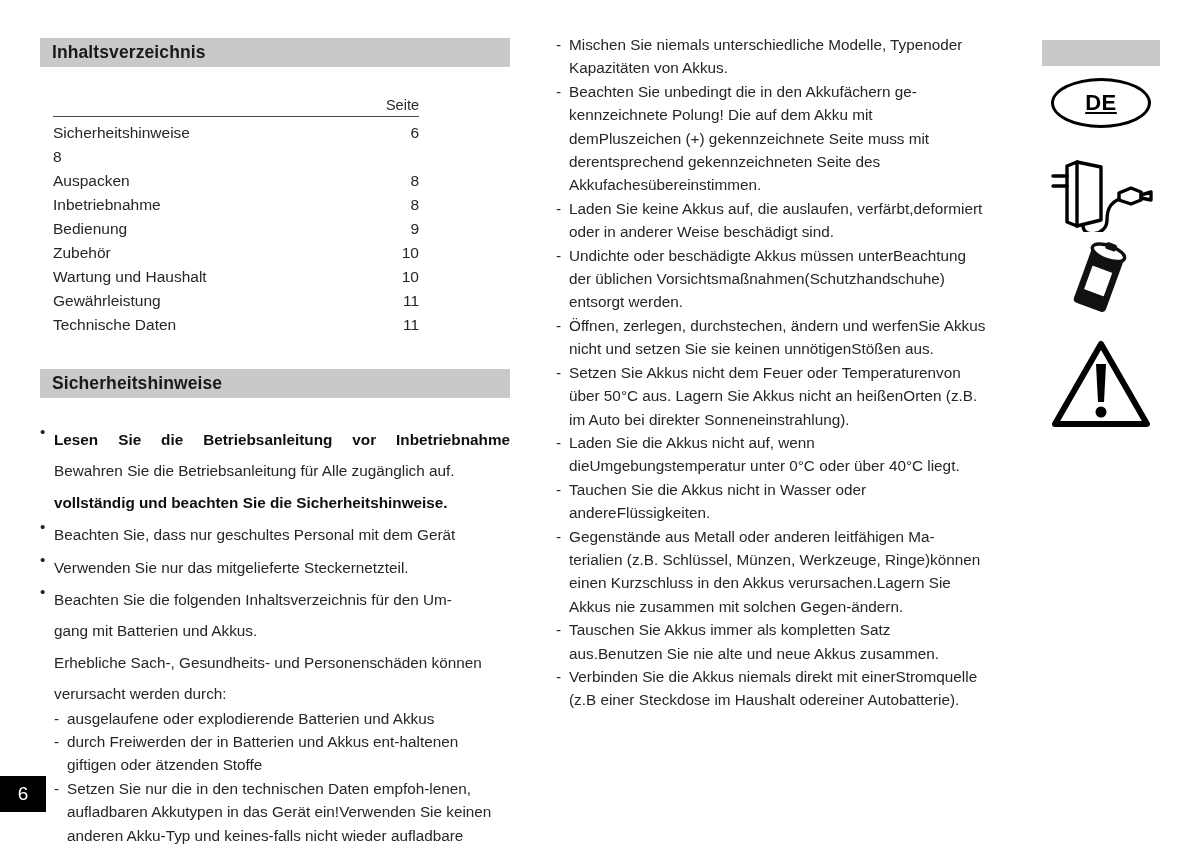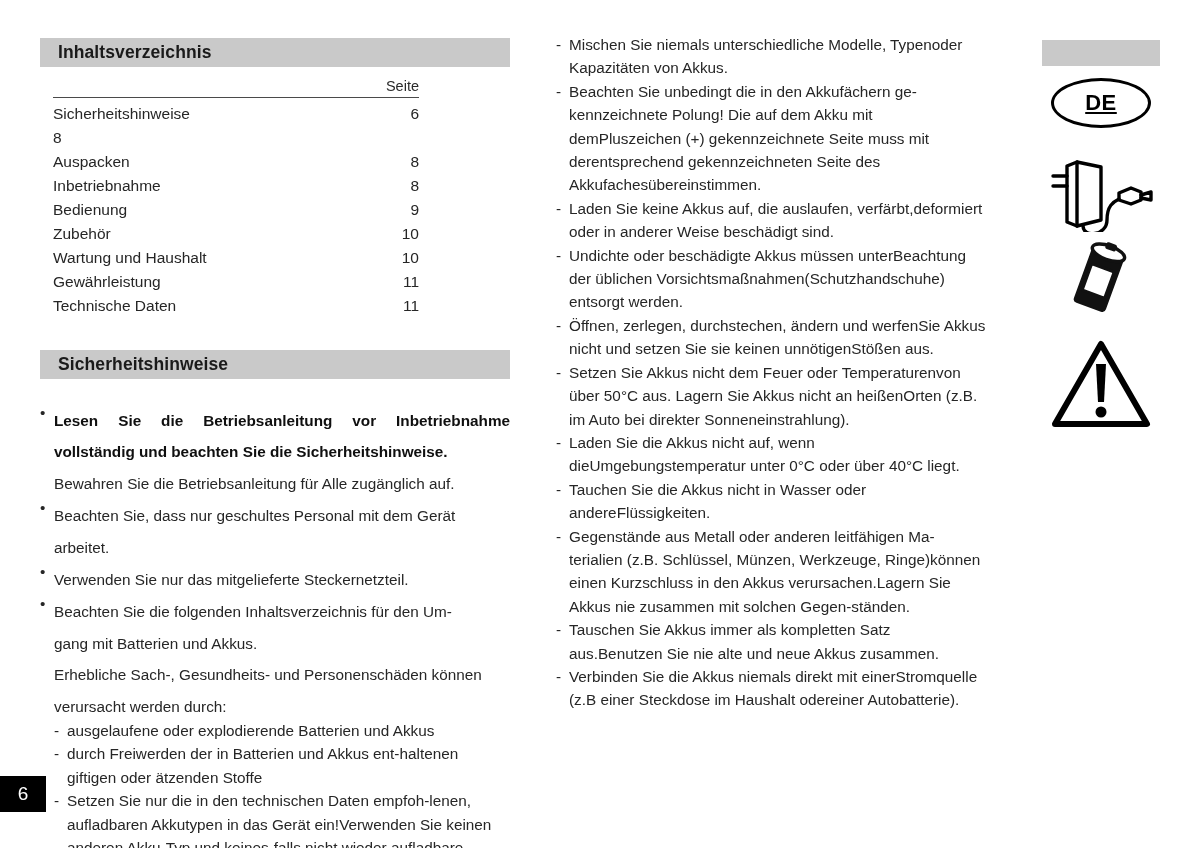--- a/index.html
+++ b/index.html
@@ -28,33 +28,33 @@
     left: 40px;
     top: 38px;
     width: 470px;
   }
 
   .section-bar {
     background: #c9c9c9;
     height: 29px;
     display: flex;
     align-items: center;
-    padding-left: 18px;
+    padding-left: 12px;
     box-sizing: border-box;
   }
   .section-bar .section-title {
     font-size: 17.5px;
     font-weight: bold;
     letter-spacing: 0.1px;
     color: #1a1a1a;
   }
 
   
   .toc {
-    margin-top: 11px;
+    margin-top: 30px;
     width: 366px;
     margin-left: 13px;
   }
   .toc-head {
     display: flex;
     justify-content: flex-end;
     font-size: 14.5px;
     color: #2a2a2a;
     padding-bottom: 3px;
   }
@@ -247,29 +247,28 @@
       <div class="section-bar">
         <span class="section-title">Sicherheitshinweise</span>
       </div>
     </div>
 
     <div class="bullets" id="safety-bullets">
         <div class="bullet">
           <span class="marker">•</span>
           <span class="btext">
             <span class="line bold-lead justify">Lesen Sie die Betriebsanleitung vor Inbetriebnahme</span>
+            <span class="line">Bewahren Sie die Betriebsanleitung für Alle zugänglich auf.</span>
             <span class="line bold-lead">vollständig und beachten Sie die Sicherheitshinweise.</span>
-            <span class="line">Bewahren Sie die Betriebsanleitung für Alle zugänglich auf.</span>
           </span>
         </div>
         <div class="bullet">
           <span class="marker">•</span>
           <span class="btext">
             <span class="line">Beachten Sie, dass nur geschultes Personal mit dem Gerät</span>
-            <span class="line">arbeitet.</span>
           </span>
         </div>
         <div class="bullet">
           <span class="marker">•</span>
           <span class="btext">
             <span class="line">Verwenden Sie nur das mitgelieferte Steckernetzteil.</span>
           </span>
         </div>
         <div class="bullet">
           <span class="marker">•</span>
@@ -326,21 +325,21 @@
       <div class="sub-item">
         <span class="marker">-</span>
         <span class="btext"><span class="line">Laden Sie die Akkus nicht auf, wenn die</span><span class="line">Umgebungstemperatur unter 0°C oder über 40°C liegt.</span></span>
       </div>
       <div class="sub-item">
         <span class="marker">-</span>
         <span class="btext"><span class="line">Tauchen Sie die Akkus nicht in Wasser oder andere</span><span class="line">Flüssigkeiten.</span></span>
       </div>
       <div class="sub-item">
         <span class="marker">-</span>
-        <span class="btext"><span class="line">Gegenstände aus Metall oder anderen leitfähigen Ma-</span><span class="line">terialien (z.B. Schlüssel, Münzen, Werkzeuge, Ringe)</span><span class="line">können einen Kurzschluss in den Akkus verursachen.</span><span class="line">Lagern Sie Akkus nie zusammen mit solchen Gegen-</span><span class="line">ständen.</span></span>
+        <span class="btext"><span class="line">Gegenstände aus Metall oder anderen leitfähigen Ma-</span><span class="line">terialien (z.B. Schlüssel, Münzen, Werkzeuge, Ringe)</span><span class="line">können einen Kurzschluss in den Akkus verursachen.</span><span class="line">Lagern Sie Akkus nie zusammen mit solchen Gegen-</span><span class="line">ändern.</span></span>
       </div>
       <div class="sub-item">
         <span class="marker">-</span>
         <span class="btext"><span class="line">Tauschen Sie Akkus immer als kompletten Satz aus.</span><span class="line">Benutzen Sie nie alte und neue Akkus zusammen.</span></span>
       </div>
       <div class="sub-item">
         <span class="marker">-</span>
         <span class="btext"><span class="line">Verbinden Sie die Akkus niemals direkt mit einer</span><span class="line">Stromquelle (z.B einer Steckdose im Haushalt oder</span><span class="line">einer Autobatterie).</span></span>
       </div>
     </div>

